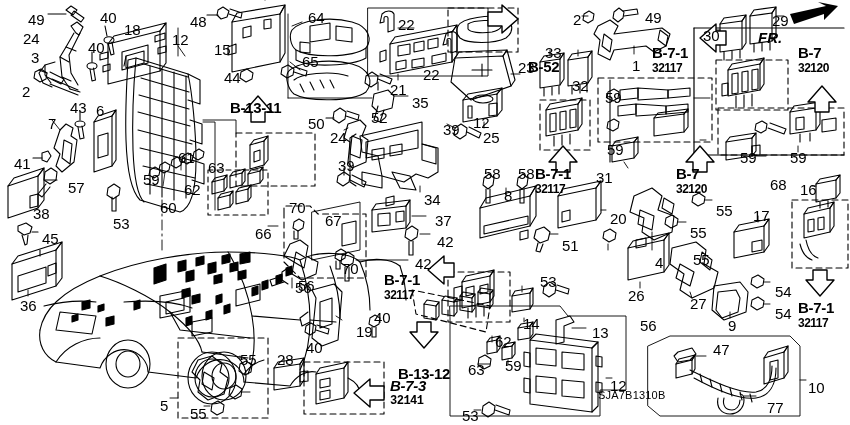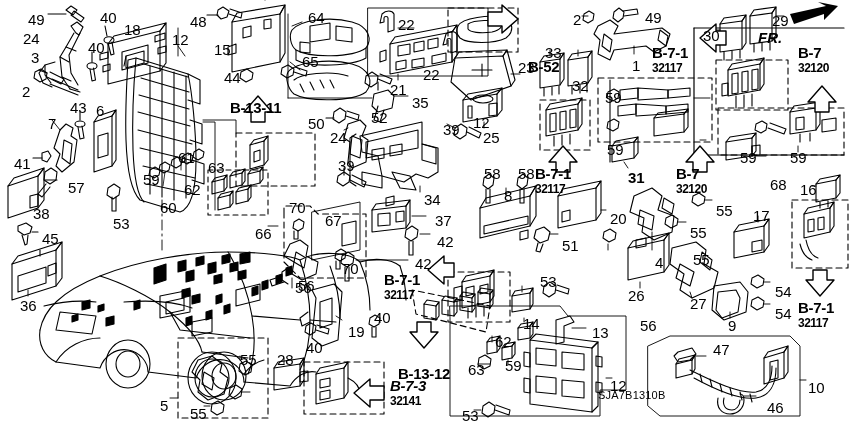--- a/index.html
+++ b/index.html
@@ -903,21 +903,21 @@
       <span class="lbl n" style="left: 607px; top: 142px;">59</span>
       <span class="lbl n" style="left: 740px; top: 150px;">59</span>
       <span class="lbl n" style="left: 790px; top: 150px;">59</span>
       <span class="lbl n" style="left: 14px; top: 156px;">41</span>
       <span class="lbl n" style="left: 178px; top: 150px;">61</span>
       <span class="lbl n" style="left: 208px; top: 160px;">63</span>
       <span class="lbl n" style="left: 68px; top: 180px;">57</span>
       <span class="lbl n" style="left: 143px; top: 172px;">59</span>
       <span class="lbl n" style="left: 184px; top: 182px;">62</span>
       <span class="lbl n" style="left: 338px; top: 158px;">39</span>
-      <span class="lbl n" style="left: 628px; top: 170px; font-weight: bold;">31</span>
+      <span class="lbl n" style="left: 596px; top: 170px;">31</span>
       <span class="lbl n" style="left: 770px; top: 177px;">68</span>
       <span class="lbl n" style="left: 800px; top: 182px;">16</span>
       <span class="lbl n" style="left: 33px; top: 206px;">38</span>
       <span class="lbl n" style="left: 160px; top: 200px;">60</span>
       <span class="lbl n" style="left: 113px; top: 216px;">53</span>
       <span class="lbl n" style="left: 289px; top: 200px;">70</span>
       <span class="lbl n" style="left: 325px; top: 213px;">67</span>
       <span class="lbl n" style="left: 424px; top: 192px;">34</span>
       <span class="lbl n" style="left: 484px; top: 166px;">58</span>
       <span class="lbl n" style="left: 518px; top: 166px;">58</span>
@@ -936,58 +936,58 @@
       <span class="lbl n" style="left: 415px; top: 256px;">42</span>
       <span class="lbl n" style="left: 298px; top: 278px;">56</span>
       <span class="lbl n" style="left: 655px; top: 255px;">4</span>
       <span class="lbl n" style="left: 20px; top: 298px;">36</span>
       <span class="lbl n" style="left: 295px; top: 280px;">56</span>
       <span class="lbl n" style="left: 628px; top: 288px;">26</span>
       <span class="lbl n" style="left: 690px; top: 296px;">27</span>
       <span class="lbl n" style="left: 775px; top: 284px;">54</span>
       <span class="lbl n" style="left: 728px; top: 318px;">9</span>
       <span class="lbl n" style="left: 775px; top: 306px;">54</span>
-      <span class="lbl n" style="left: 348px; top: 324px;">19</span>
+      <span class="lbl n" style="left: 356px; top: 324px;">19</span>
       <span class="lbl n" style="left: 374px; top: 310px;">40</span>
       <span class="lbl n" style="left: 540px; top: 274px;">53</span>
       <span class="lbl n" style="left: 523px; top: 316px;">14</span>
       <span class="lbl n" style="left: 592px; top: 325px;">13</span>
       <span class="lbl n" style="left: 640px; top: 318px;">56</span>
       <span class="lbl n" style="left: 495px; top: 334px;">62</span>
       <span class="lbl n" style="left: 306px; top: 340px;">40</span>
       <span class="lbl n" style="left: 713px; top: 342px;">47</span>
       <span class="lbl n" style="left: 240px; top: 352px;">55</span>
       <span class="lbl n" style="left: 277px; top: 352px;">28</span>
       <span class="lbl n" style="left: 468px; top: 362px;">63</span>
       <span class="lbl n" style="left: 505px; top: 358px;">59</span>
       <span class="lbl n" style="left: 610px; top: 378px;">12</span>
       <span class="lbl n" style="left: 808px; top: 380px;">10</span>
       <span class="lbl n" style="left: 160px; top: 398px;">5</span>
       <span class="lbl n" style="left: 190px; top: 406px;">55</span>
       <span class="lbl n" style="left: 254px; top: 398px; margin-top: 45px;">71</span>
-      <span class="lbl n" style="left: 767px; top: 400px;">46</span>
+      <span class="lbl n" style="left: 767px; top: 400px;">77</span>
       <span class="lbl n" style="left: 462px; top: 408px;">53</span>
     </div>
   <div id="ref-layer">
       <span class="lbl ref" style="left: 230px; top: 100px;">B-13-11</span>
       <span class="lbl ref" style="left: 528px; top: 20px; margin-top: 39px;">B-52</span>
       <span class="lbl ref" style="left: 652px; top: 45px;">B-7-1</span>
       <span class="lbl ref2" style="left: 652px; top: 62px;">32117</span>
       <span class="lbl ref" style="left: 798px; top: 45px;">B-7</span>
       <span class="lbl ref2" style="left: 798px; top: 62px;">32120</span>
       <span class="lbl ref" style="left: 535px; top: 166px;">B-7-1</span>
       <span class="lbl ref2" style="left: 535px; top: 183px;">32117</span>
       <span class="lbl ref" style="left: 676px; top: 166px;">B-7</span>
       <span class="lbl ref2" style="left: 676px; top: 183px;">32120</span>
       <span class="lbl ref" style="left: 384px; top: 272px;">B-7-1</span>
       <span class="lbl ref2" style="left: 384px; top: 289px;">32117</span>
       <span class="lbl ref" style="left: 798px; top: 300px;">B-7-1</span>
       <span class="lbl ref2" style="left: 798px; top: 317px;">32117</span>
       <span class="lbl ref" style="left: 398px; top: 366px;">B-13-12</span>
       <span class="lbl ref" style="left: 390px; top: 378px; font-style: italic;">B-7-3</span>
-      <span class="lbl ref2" style="left: 390px; top: 395px;">32141</span>
+      <span class="lbl ref2" style="left: 390px; top: 395px; font-family: Liberation Mono, monospace;">32141</span>
     </div>
 
   <span class="lbl fr" style="left:758px;top:30px;">FR.</span>
 
   <span class="lbl code" style="left:598px;top:390px;">SJA7B1310B</span>
 
 </div>
 
 </body></html>

